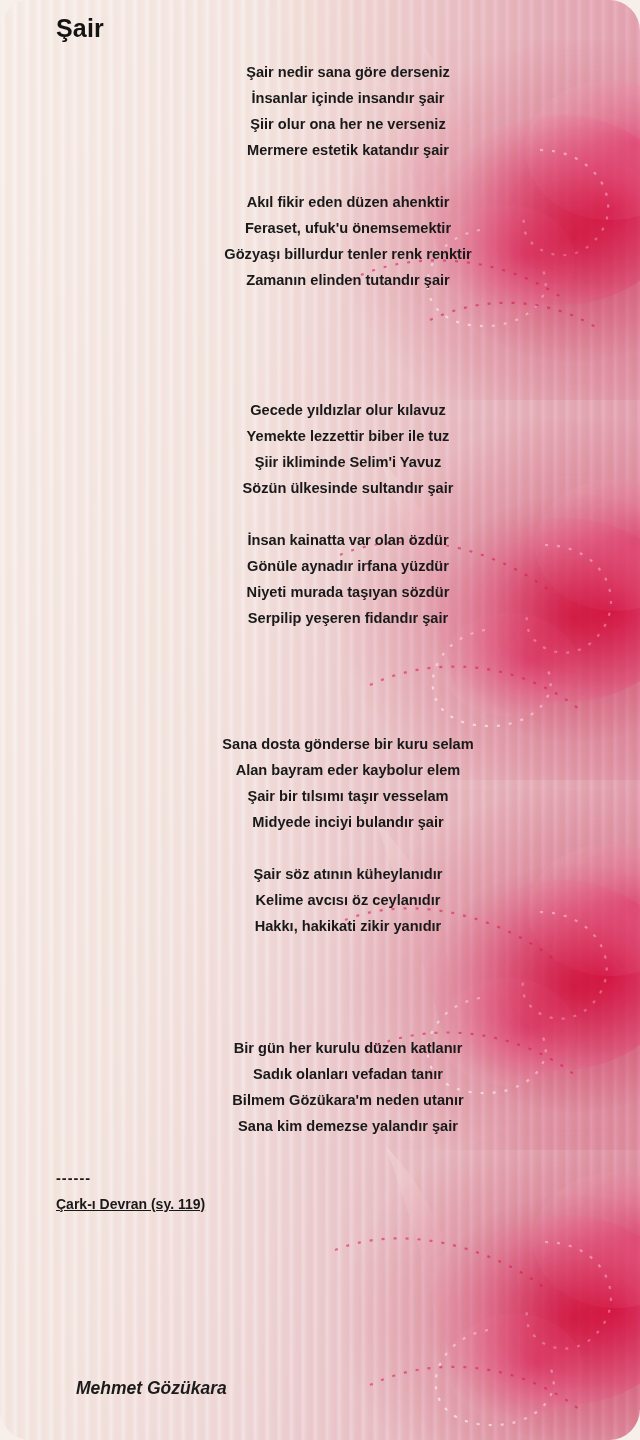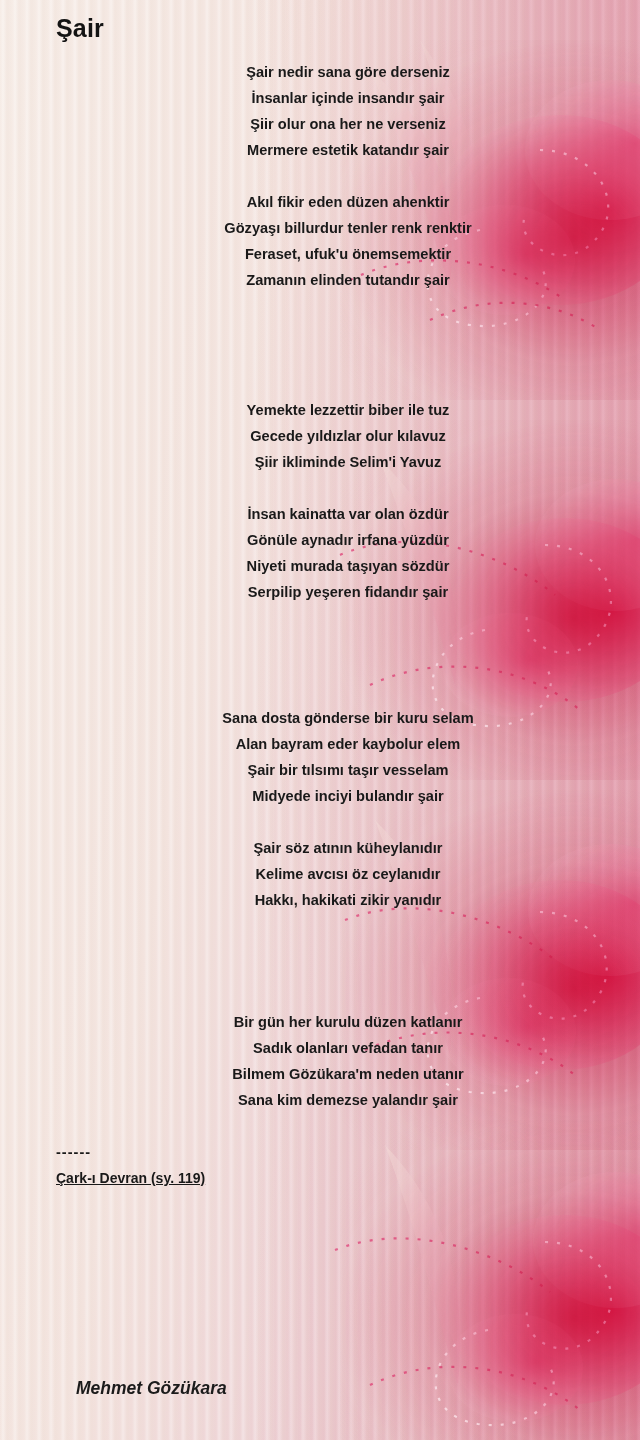--- a/index.html
+++ b/index.html
@@ -19,20 +19,21 @@
     height: 1440px;
     overflow: hidden;
     background:
       
       repeating-linear-gradient(90deg,
         rgba(255,255,255,0.0) 0px,
         rgba(255,255,255,0.35) 3px,
         rgba(236,220,210,0.25) 7px,
         rgba(255,255,255,0.0) 12px),
       linear-gradient(100deg, #f6ece6 0%, #f3e3de 35%, #eccfd3 60%, #e8bfc7 100%);
+    border-radius: 31px;
   }
 
   
   .art {
     position: absolute;
     right: 0;
     top: 0;
     width: 330px;
     height: 1440px;
     pointer-events: none;
@@ -227,31 +228,32 @@
       <div class="line">Şair nedir sana göre derseniz</div>
       <div class="line">İnsanlar içinde insandır şair</div>
       <div class="line">Şiir olur ona her ne verseniz</div>
       <div class="line">Mermere estetik katandır şair</div>
     </div>
 
     <div class="spacer-sm"></div>
 
     <div class="stanza">
       <div class="line">Akıl fikir eden düzen ahenktir</div>
+      <div class="line">Feraset, ufuk'u önemsemektir</div>
       <div class="line">Gözyaşı billurdur tenler renk renktir</div>
-      <div class="line">Feraset, ufuk'u önemsemektir</div>
       <div class="line">Zamanın elinden tutandır şair</div>
     </div>
 
     <div class="spacer-block"></div>
 
     <div class="stanza">
+      <div class="line">Gecede yıldızlar olur kılavuz</div>
       <div class="line">Yemekte lezzettir biber ile tuz</div>
-      <div class="line">Gecede yıldızlar olur kılavuz</div>
       <div class="line">Şiir ikliminde Selim'i Yavuz</div>
+      <div class="line">Sözün ülkesinde sultandır şair</div>
     </div>
 
     <div class="spacer-sm"></div>
 
     <div class="stanza">
       <div class="line">İnsan kainatta var olan özdür</div>
       <div class="line">Gönüle aynadır irfana yüzdür</div>
       <div class="line">Niyeti murada taşıyan sözdür</div>
       <div class="line">Serpilip yeşeren fidandır şair</div>
     </div>

